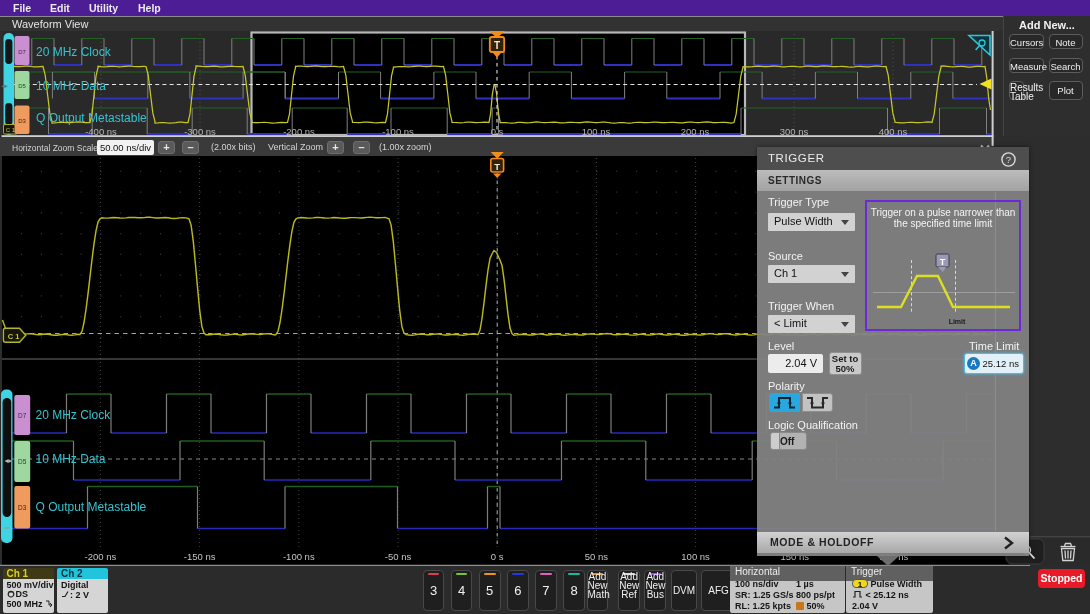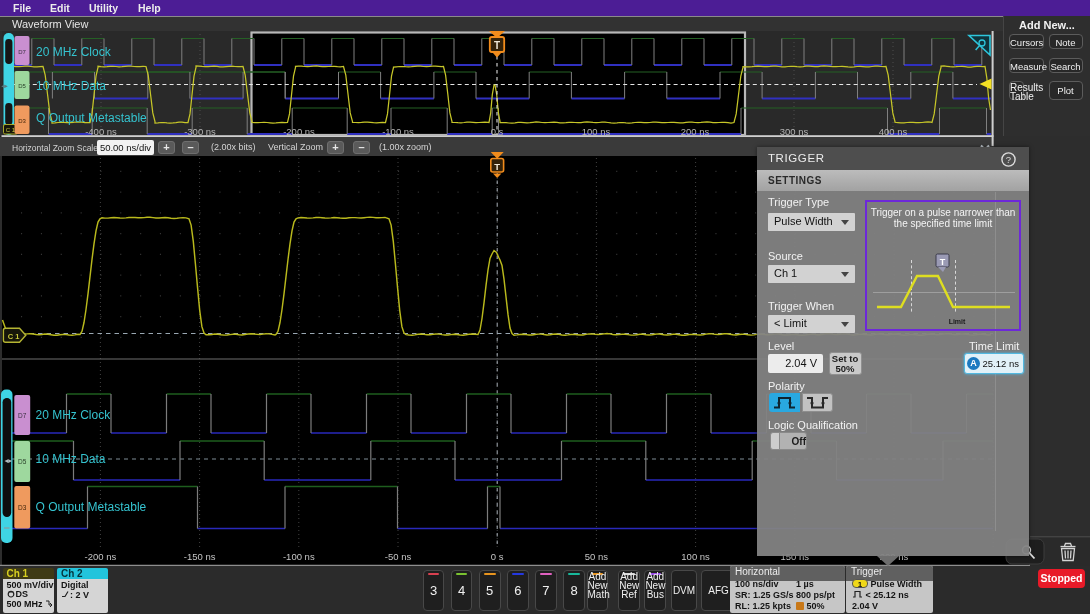--- a/index.html
+++ b/index.html
@@ -223,21 +223,26 @@
  </div>
  <div style="position:absolute;left:44.5px;top:246px;width:31.5px;height:19px;background:#c2c2c2;border-radius:0 3px 3px 0;border:1px solid #8e8e8e">
   <svg width="30" height="18">
         <path d="M4,4 L9,4 L9,13.5 L20,13.5 L20,4 L25,4" stroke="#282828" stroke-width="2" fill="none"></path>
         <circle cx="9" cy="9" r="1.6" fill="#282828"></circle>
         <circle cx="20" cy="9" r="1.6" fill="#282828"></circle>
       </svg>
  </div>
  <div class="plabel" style="left:11px;top:271.5px">Logic Qualification</div>
  <div style="position:absolute;left:13px;top:285px;width:10px;height:18px;background:#cdcdcd;border:1px solid #8a8a8a;border-radius:3px 0 0 3px"></div>
- <div style="position:absolute;left:23px;top:285px;width:27px;height:18px;background:#b2b2b2;border:1px solid #8a8a8a;border-left:none;border-radius:0 3px 3px 0;font-size:10px;font-weight:bold;color:#1a1a1a;text-align:right;line-height:17px">Off</div>
+ <div style="position:absolute;left:23px;top:285px;width:27px;height:18px;background:#b2b2b2;border:1px solid #8a8a8a;border-left:none;border-radius:0 3px 3px 0;font-size:10px;font-weight:bold;color:#1a1a1a;text-align:left;line-height:17px">Off</div>
+ <div style="position:absolute;left:0;top:384.5px;width:100%;height:21.5px;background:linear-gradient(#d2d2d2,#a8a8a8);color:#222;font-size:10.5px;font-weight:bold;letter-spacing:.6px;padding:4.5px 0 0 13px">MODE &amp; HOLDOFF
+   <svg width="12" height="16" style="position:absolute;right:14px;top:3px">
+        <path d="M2,2.5 L9,8 L2,13.5" stroke="#222" stroke-width="2.4" fill="none"></path>
+      </svg>
+ </div>
 </div>
 <div class="abs" style="left:877px;top:556px;width:0;height:0;border-left:11px solid transparent;border-right:11px solid transparent;border-top:10px solid #6e6e6e;z-index:5"></div>
 <div class="abs" id="bottombar">
  <div class="chip" style="left:2.5px;top:2px;width:51px;height:44.5px">
   <div class="chiphead" style="background:#3f3a15;color:#d8d020">Ch 1</div>
   <div class="chipbody" style="height:33.5px">500 mV/div<br><svg width="9" height="8" style="vertical-align:-1px">
           <circle cx="4" cy="4.2" r="2.8" fill="none" stroke="#222" stroke-width="1.2"></circle>
           <path d="M1.5,2 L6.5,2" stroke="#222" stroke-width="1"></path>
         </svg>DS<br>500 MHz <svg width="8" height="7">
           <path d="M1,1 L4,1 L4,5 L7,5 M5,3 L7,5 L5,7" stroke="#222" stroke-width="1" fill="none"></path>

